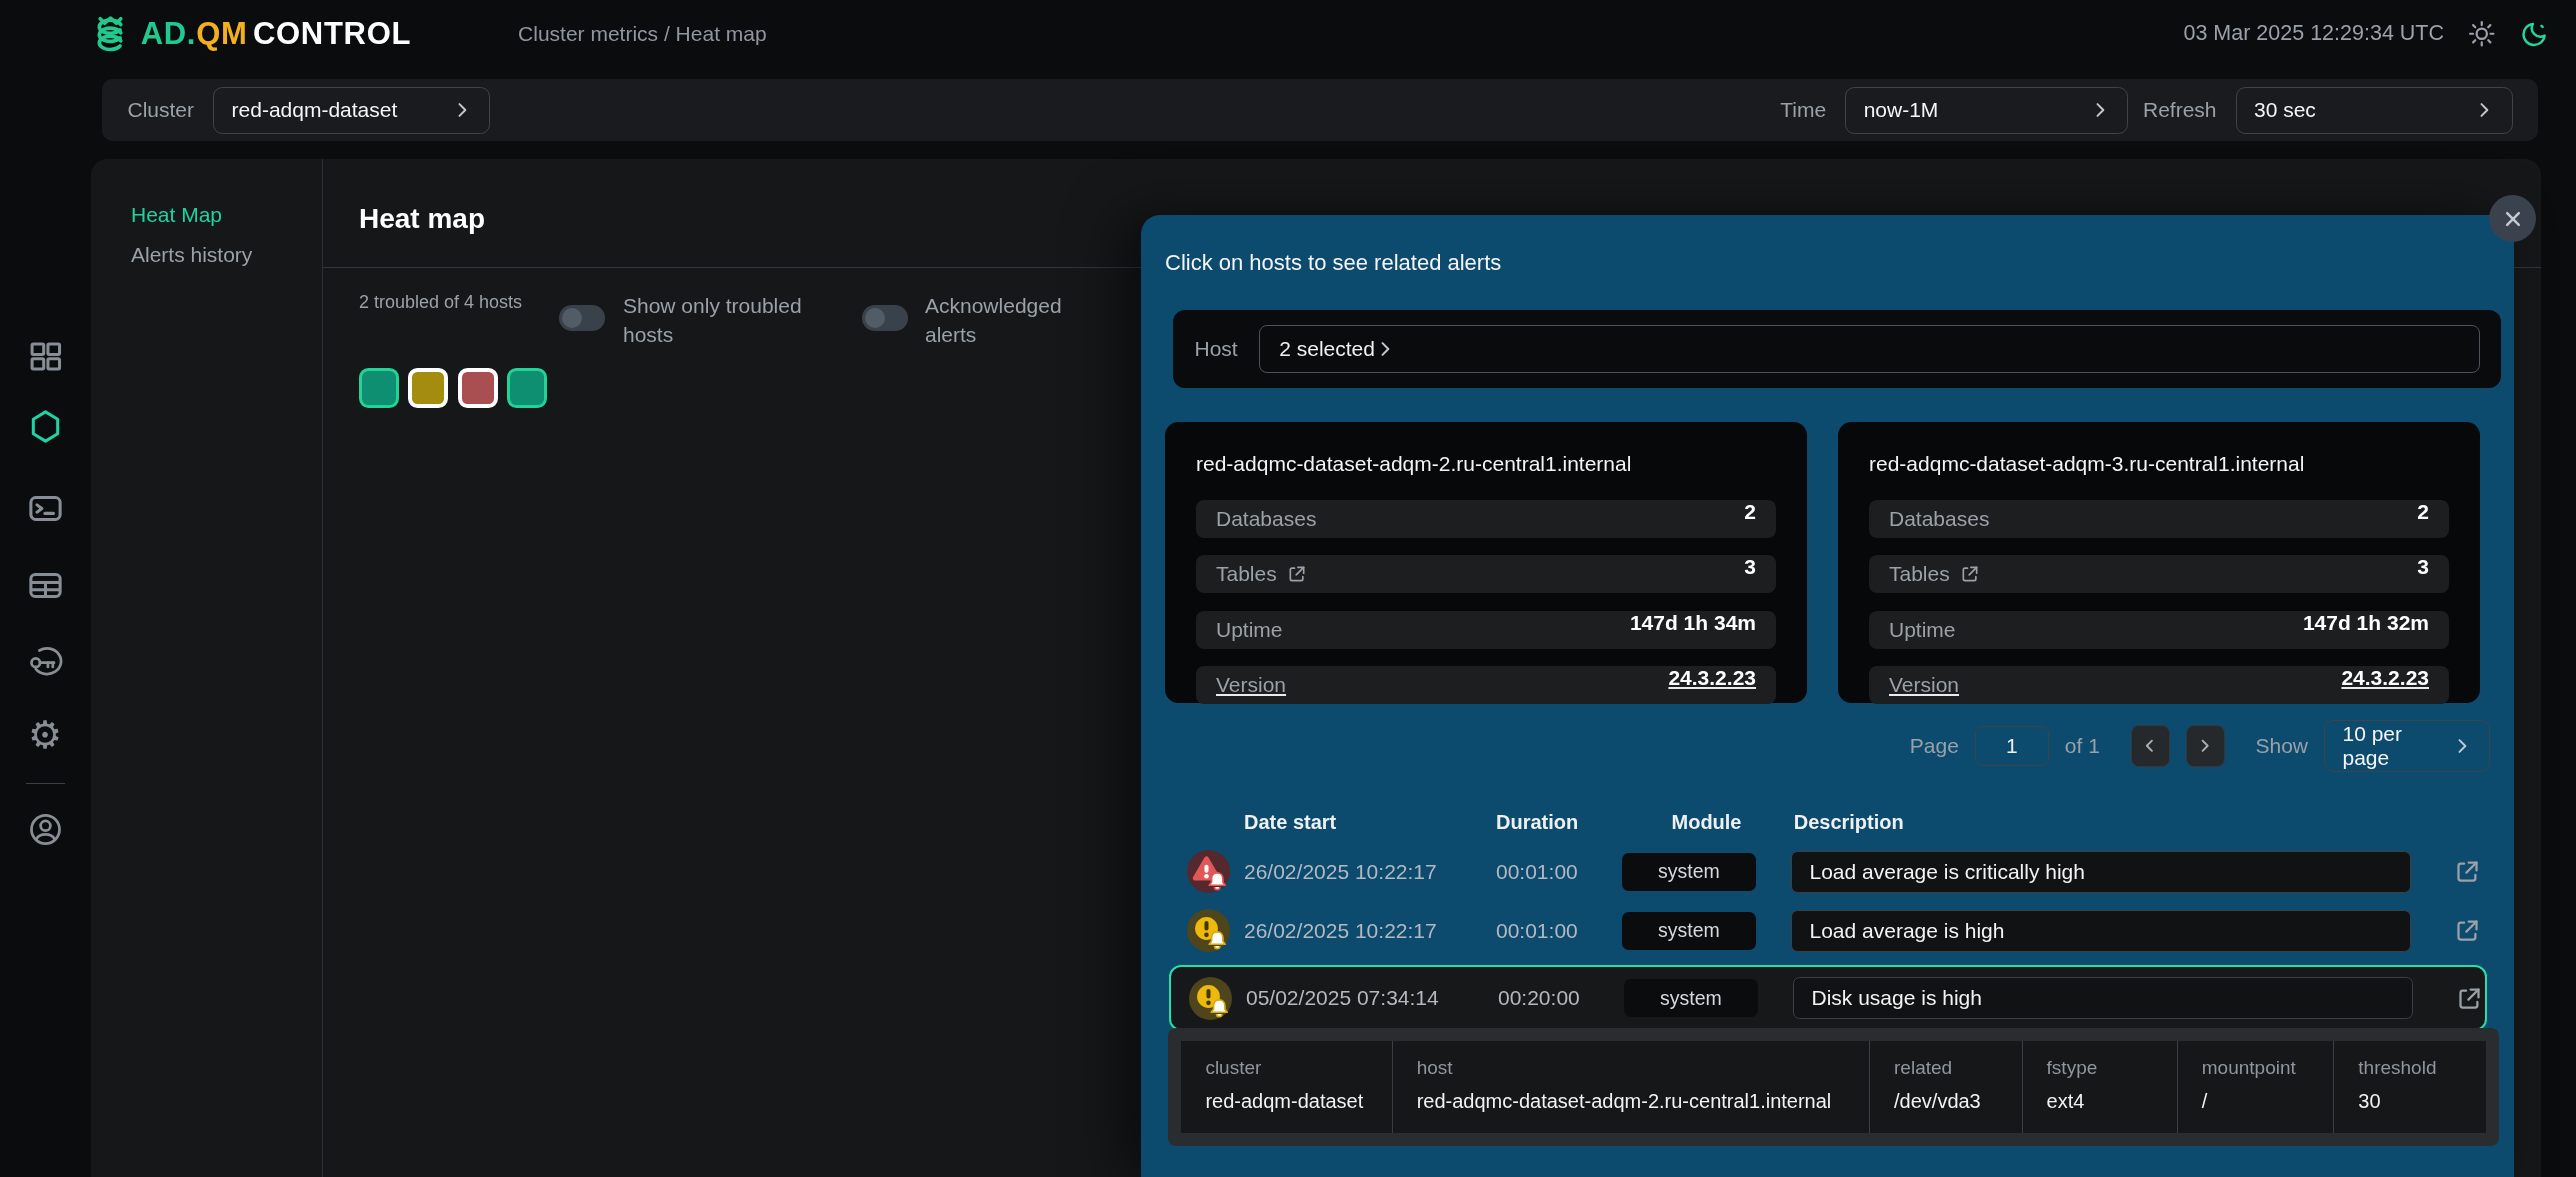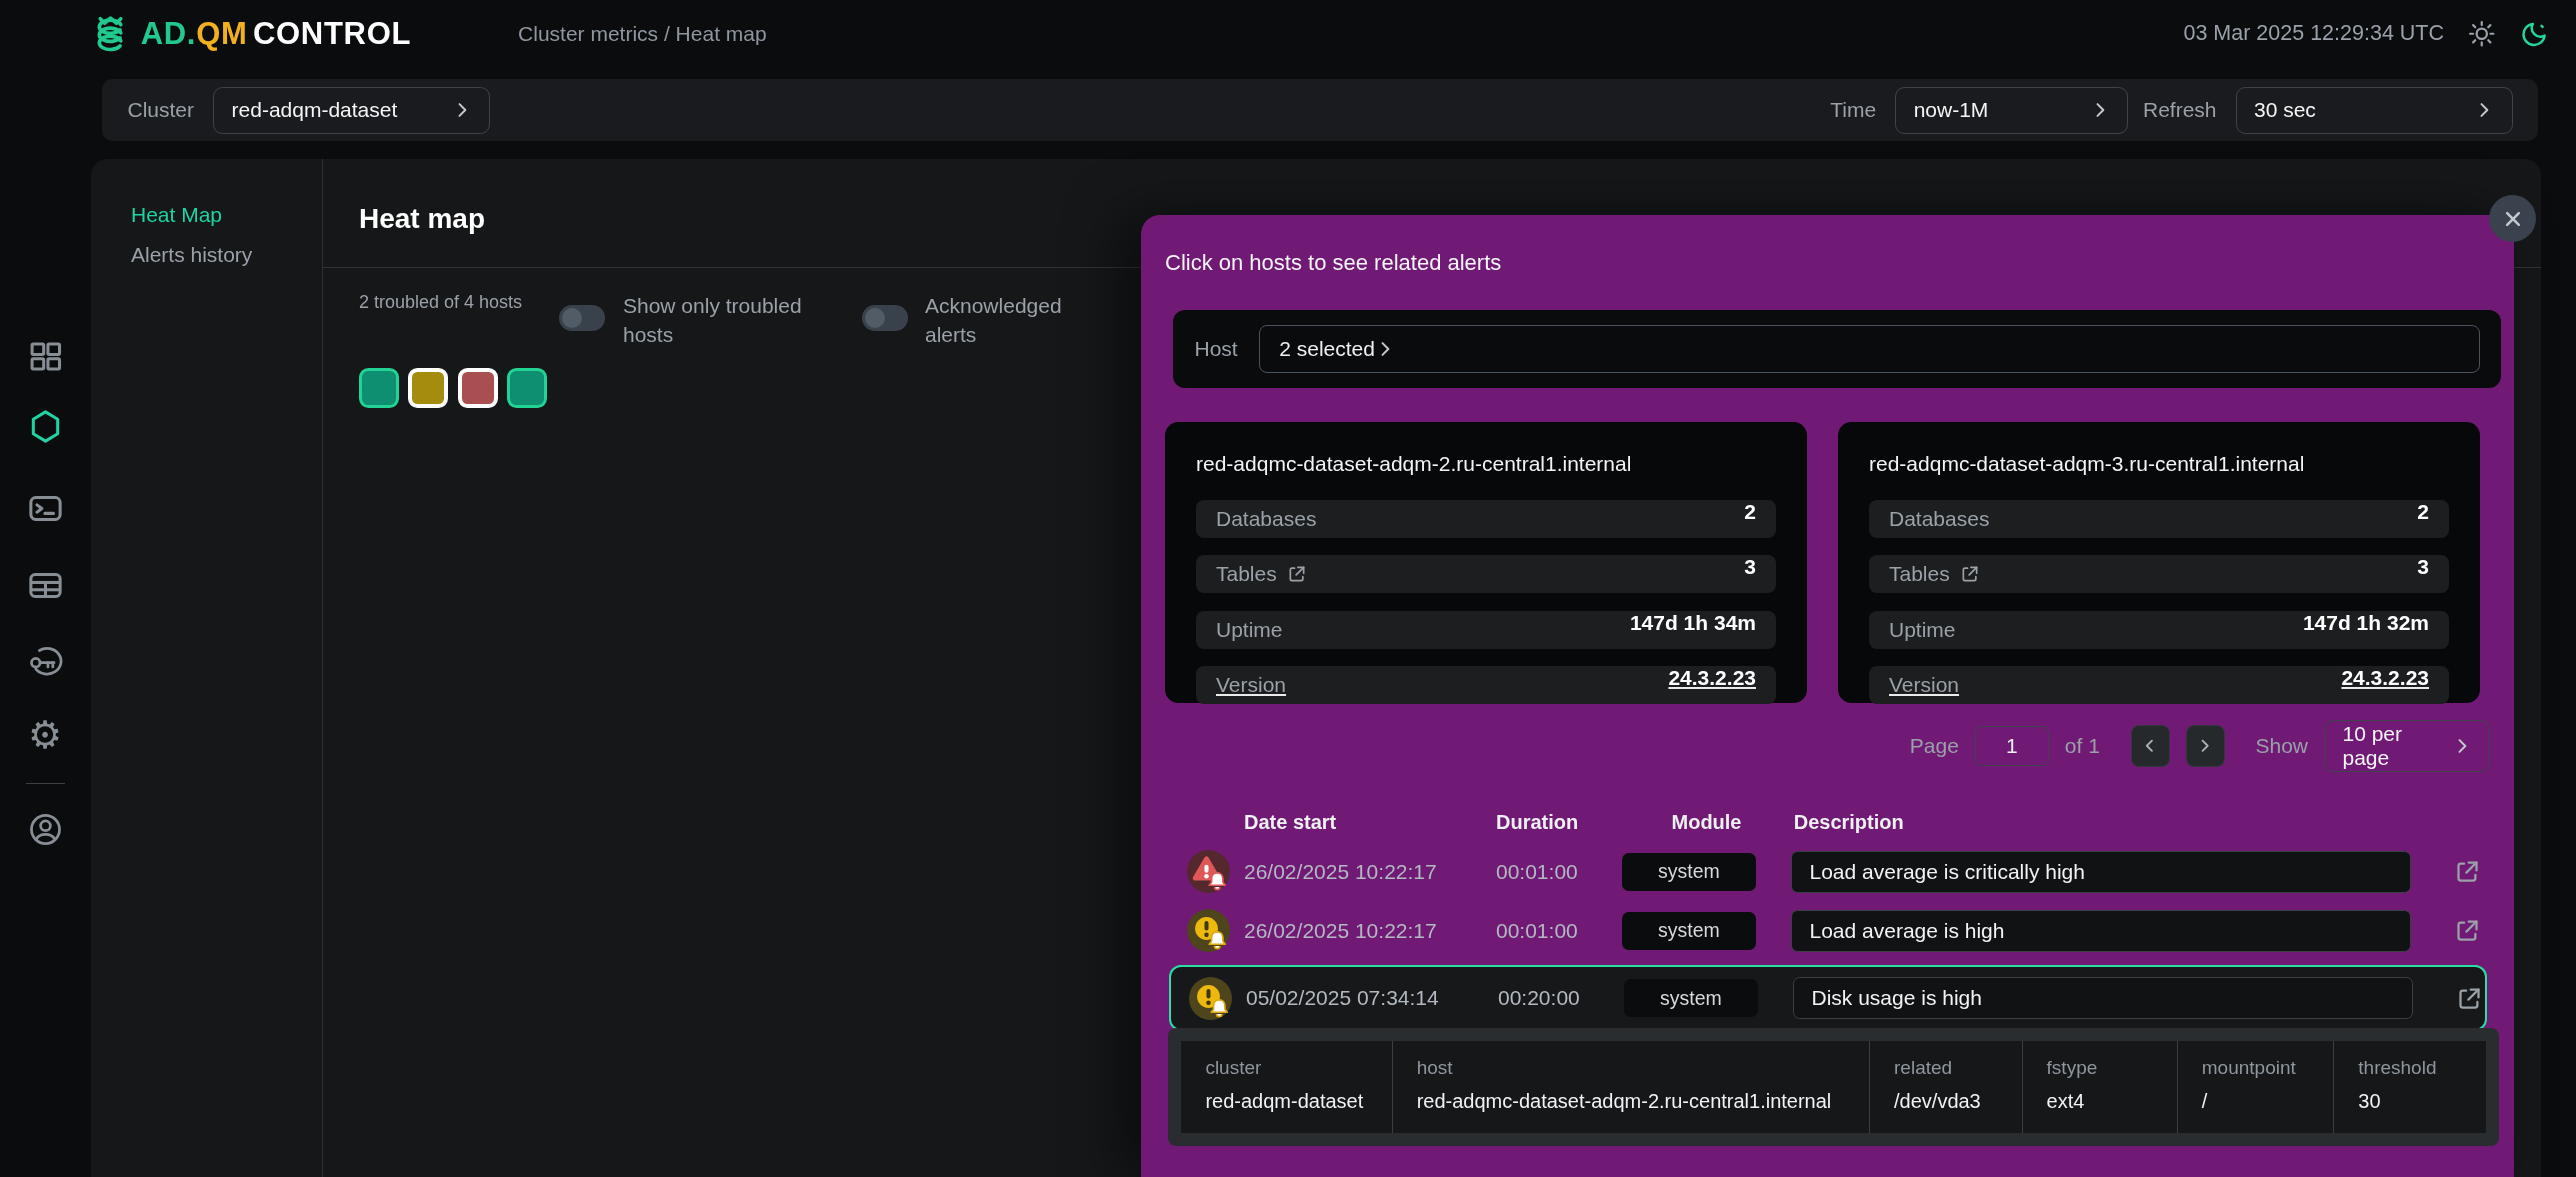--- a/index.html
+++ b/index.html
@@ -25,21 +25,21 @@
 
   
   .filter-bar { position:absolute; left:102px; top:79px; width:2436px; height:62px;
     background:#191b1e; border-radius:10.7px; display:flex; align-items:center; padding:0 25.5px; }
   .fb-label { font-size:21px; color:#9aa1a8; margin-right:19px; }
   .select { height:47px; border:1.3px solid #3e444b; border-radius:9.4px; display:flex; align-items:center;
     padding:0 17.5px; color:#f4f5f6; font-size:21px; cursor:pointer; background:transparent; }
   .select .grow { flex:1; }
   .chev { width:20px; height:20px; stroke:#c2c8ce; }
   .fb-right { margin-left:auto; display:flex; align-items:center; }
-  .w-cluster { width:277px; } .w-time { width:233px; } .w-refresh { width:277px; }
+  .w-cluster { width:277px; } .w-time { width:283px; } .w-refresh { width:277px; }
 
   
   .rail { position:absolute; left:0; top:159px; width:91px; bottom:0; }
   .rail-icon { position:absolute; left:25.5px; width:39px; height:39px; cursor:pointer; }
   .rail-divider { position:absolute; left:25.5px; width:39px; height:1.3px; background:#3a4046; }
   .gear-glyph { font-size:38px; color:#878e96; line-height:39px; text-align:center; width:39px; }
 
   
   .main-card { position:absolute; left:91px; top:159px; width:2450px; bottom:0;
     background:#151719; border-radius:16px 16px 0 0; }
@@ -54,21 +54,21 @@
   .toggle .knob { position:absolute; left:2.7px; top:2.7px; width:20px; height:20px; border-radius:50%; background:#525c66; }
   .toggle-label { position:absolute; font-size:21px; line-height:29px; color:#9aa1a8; }
   .host-squares { position:absolute; left:268px; top:209px; display:flex; gap:9.4px; }
   .hsq { width:40px; height:40px; border-radius:9.4px; cursor:pointer; }
   .hsq.ok { background:#0e8f72; border:3.4px solid #22d395; }
   .hsq.warning { background:#a38c0e; border:4.7px solid #ffffff; }
   .hsq.critical { background:#a94f51; border:4.7px solid #ffffff; }
 
   
   .drawer { position:absolute; left:1141px; top:215px; width:1373px; bottom:0;
-    background:#701a75; border-radius:19px 19px 0 0; box-shadow:-20px 0 54px rgba(0,0,0,.5); }
+    background:#0c4a6e; border-radius:19px 19px 0 0; box-shadow:-20px 0 54px rgba(0,0,0,.5); }
   .close-btn { position:absolute; top:-20px; right:-22px; width:47px; height:47px; border-radius:50%;
     background:#3a424d; display:flex; align-items:center; justify-content:center; cursor:pointer; z-index:5; }
   .panel-title { position:absolute; left:24px; top:35px; font-size:22px; color:#f4f5f6; font-weight:500; }
 
   .host-row { position:absolute; left:32px; top:95px; width:1328px; height:78px;
     background:#0a0b0c; border-radius:12px; display:flex; align-items:center; padding:0 21.5px; }
   .host-row .fb-label { margin-right:21.5px; }
   .host-select { flex:1; height:48px; border:1.3px solid #49535e; border-radius:8px; display:flex;
     align-items:center; padding:0 19px; font-size:21px; color:#eef0f2; cursor:pointer; }
 

